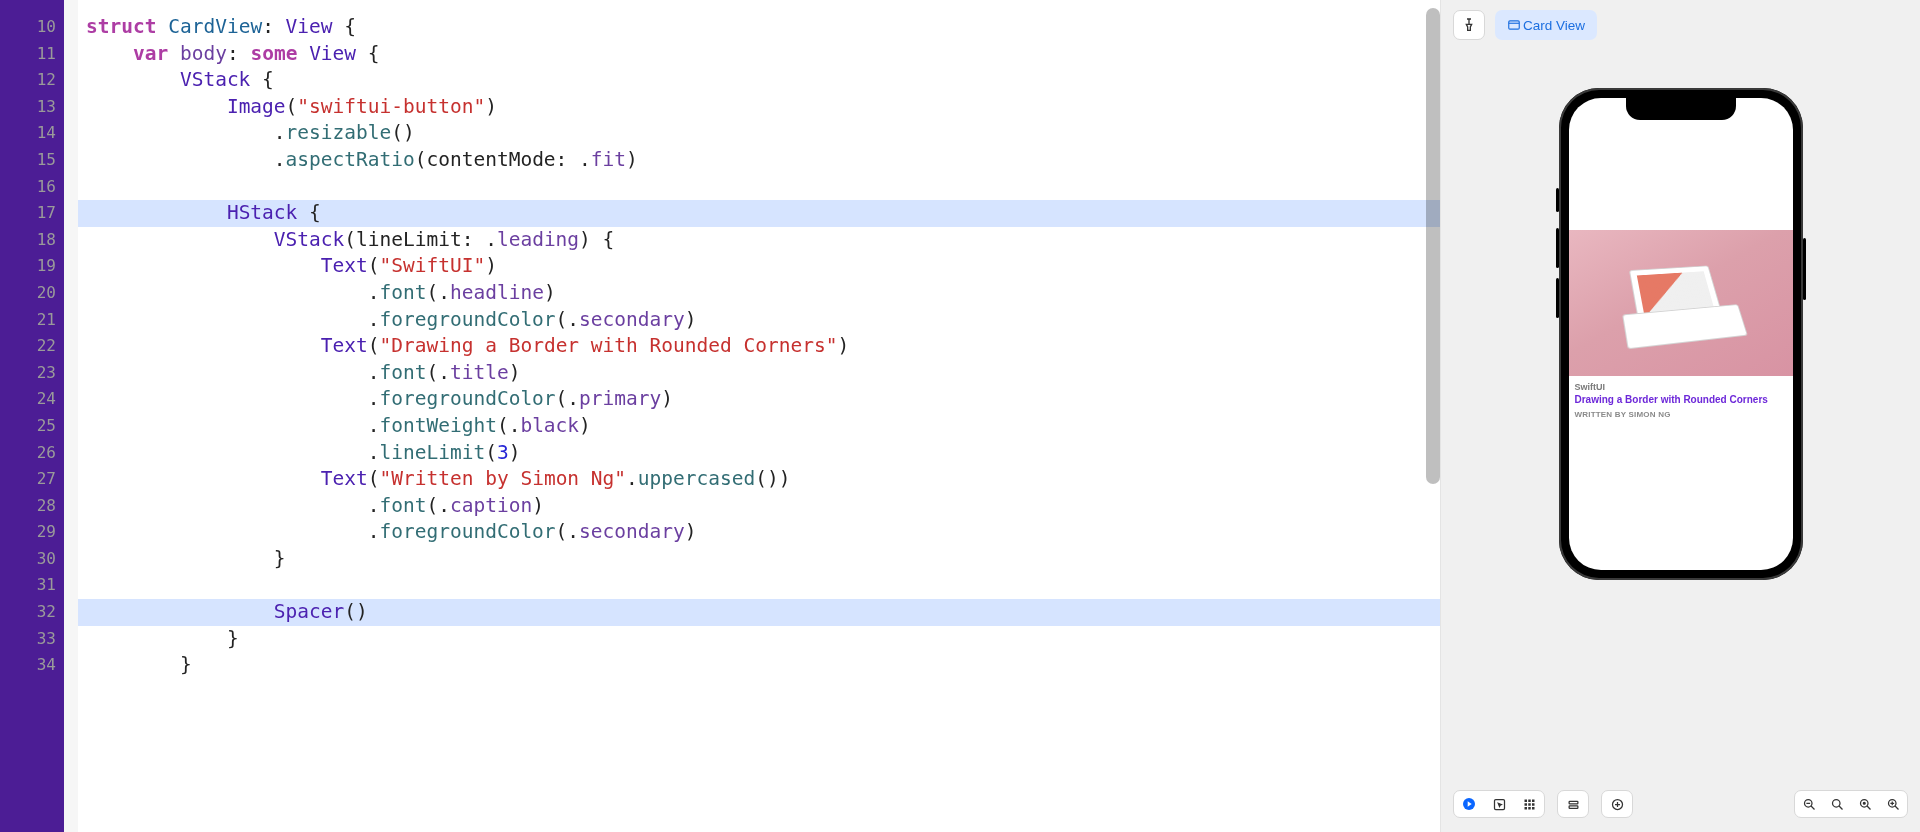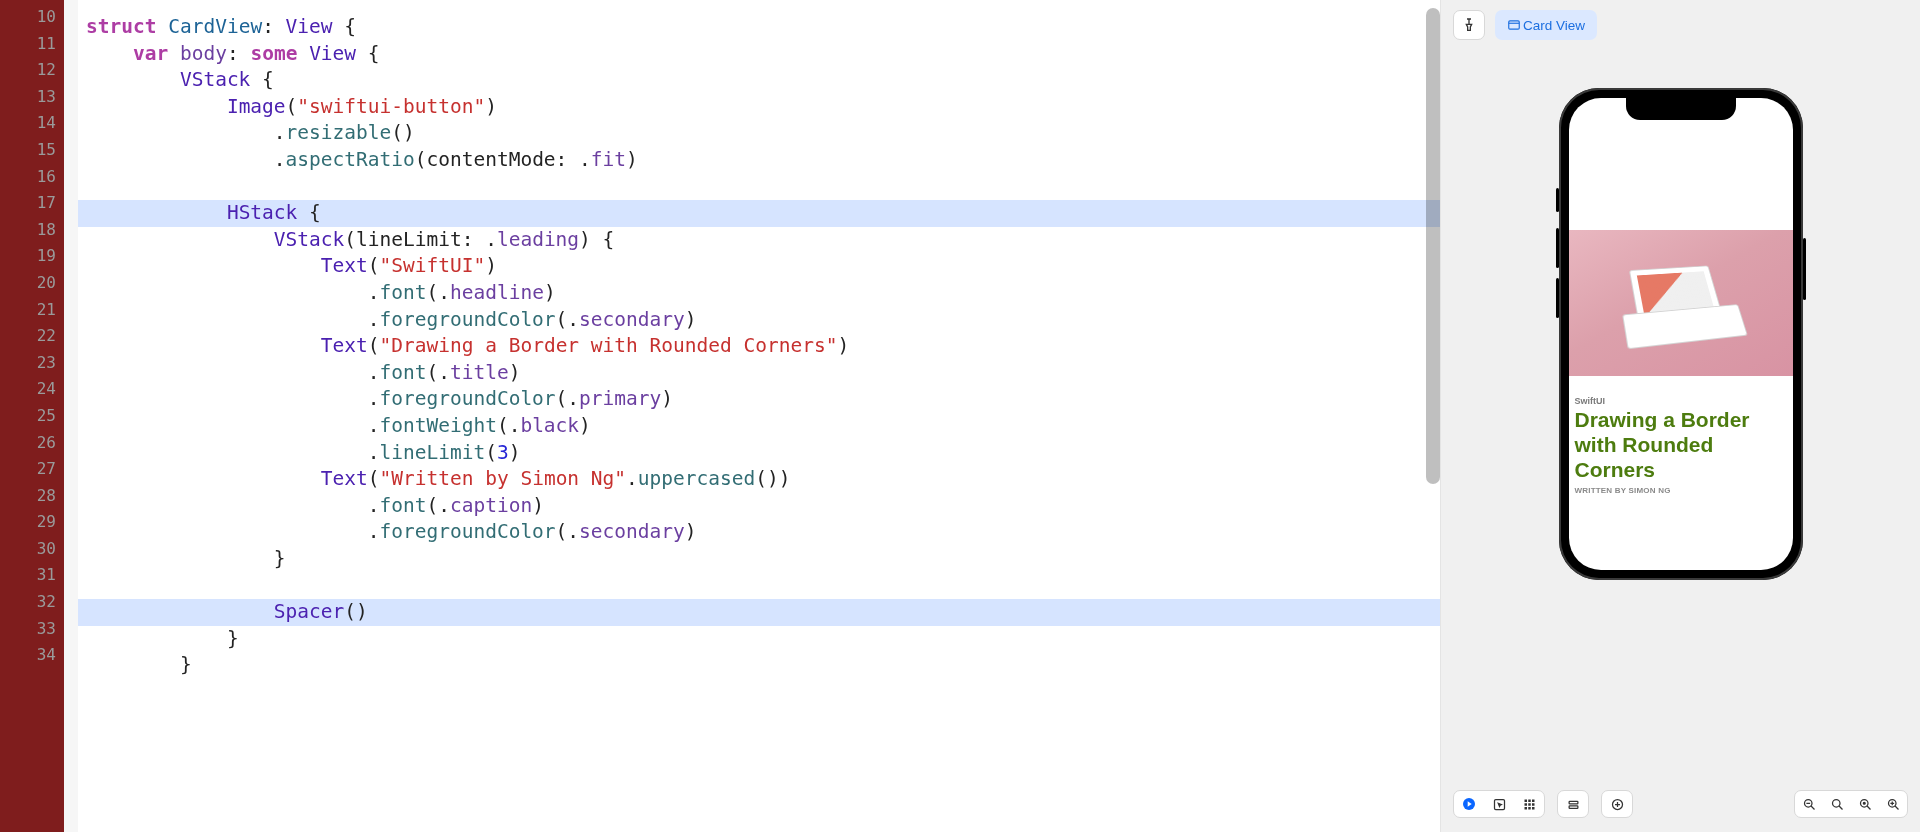--- a/index.html
+++ b/index.html
@@ -14,22 +14,22 @@
   }
   .editor-pane {
     flex: 1;
     display: flex;
     background: #fff;
     position: relative;
     min-width: 0;
   }
   .gutter {
     width: 64px;
-    background: #7f1d1d;
-    padding-top: 4px;
+    background: #4c1d95;
+    padding-top: 14px;
     flex-shrink: 0;
   }
   .gutter-line {
     height: 26.6px;
     line-height: 26.6px;
     font-family: ui-monospace, "SF Mono", Menlo, monospace;
     font-size: 16px;
     color: #9a9a9a;
     text-align: right;
     padding-right: 8px;
@@ -174,23 +174,23 @@
   .laptop .lcd::after{
     content:""; position:absolute; inset:6px 6px 6px 6px;
     background: linear-gradient(135deg,#e36a54 0 42%,#eee 42% 100%);
     opacity:.9;
   }
   .laptop .base {
     position:absolute; bottom:0; left:0;
     width: 120px; height:36px;
     background:#fff; border:1px solid #d4d4d4; border-radius:3px;
   }
-  .card-text { padding: 20px 6px; }
+  .card-text { padding: 6px 6px; }
   .card-eyebrow { font-size: 9px; color:#7a7a7a; font-weight:600; }
-  .card-title { font-size: 21px; font-weight: 900; color:#4d7c0f; line-height:1.18; margin-top:2px;}
+  .card-title { font-size: 10px; font-weight: 900; color:#6d28d9; line-height:1.18; margin-top:2px;}
   .card-byline { font-size: 8px; color:#8a8a8a; font-weight:600; margin-top:4px; letter-spacing:.2px;}
 
   .toolbar {
     position:absolute;
     left: 12px; bottom: 14px;
     display:flex; gap: 12px;
   }
   .toolbar-group {
     background:#fff; border:1px solid #d8d8d8; border-radius:7px;
     display:flex; align-items:center;

